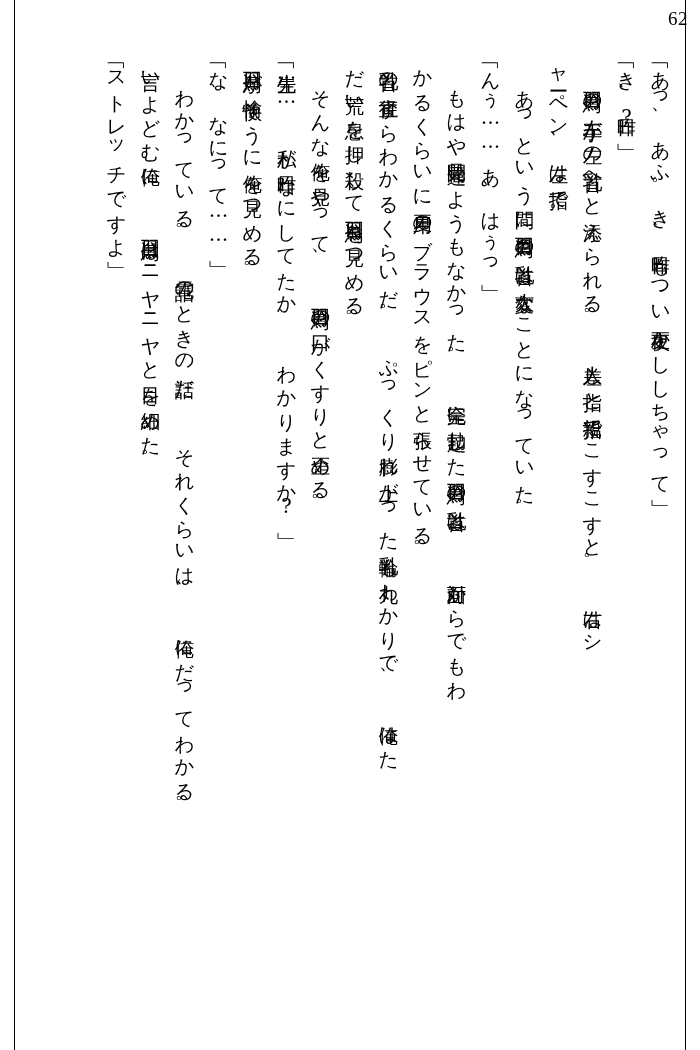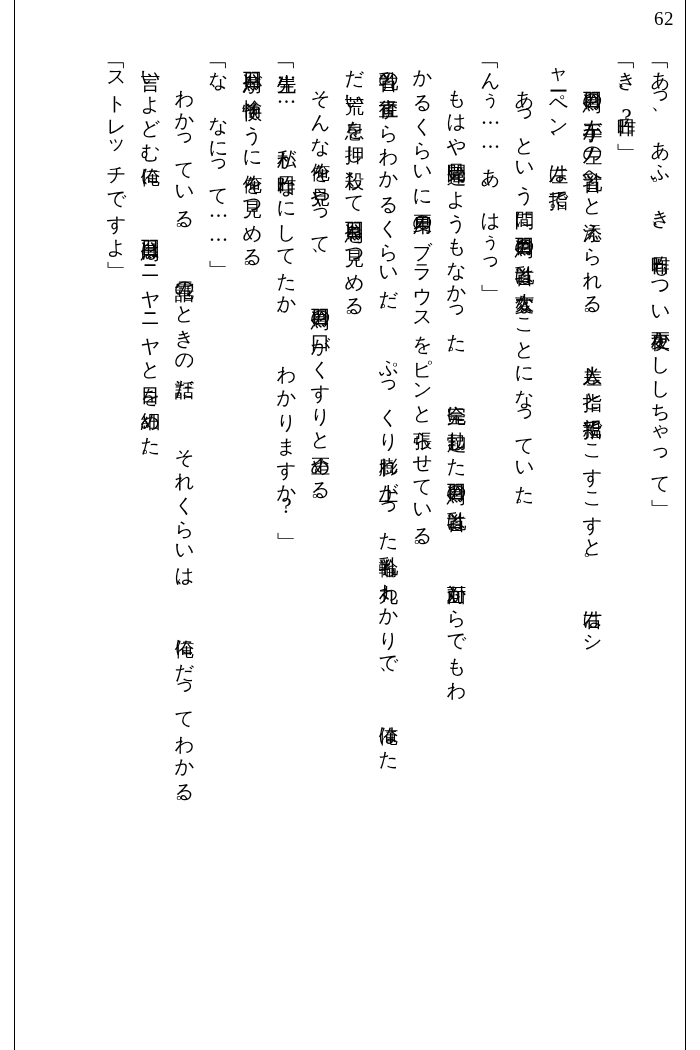--- a/index.html
+++ b/index.html
@@ -18,21 +18,21 @@
   .page {
     width: 700px;
     height: 1050px;
     position: relative;
     box-sizing: border-box;
     background: #ffffff;
   }
   .page-number {
     position: absolute;
     top: 8px;
-    right: 26px;
+    right: 12px;
     font-size: 19px;
     letter-spacing: 0.5px;
     font-family: "Liberation Serif", "DejaVu Serif", serif;
   }
   .rule-left {
     position: absolute;
     left: 14px;
     top: 0;
     width: 1px;
     height: 1050px;

